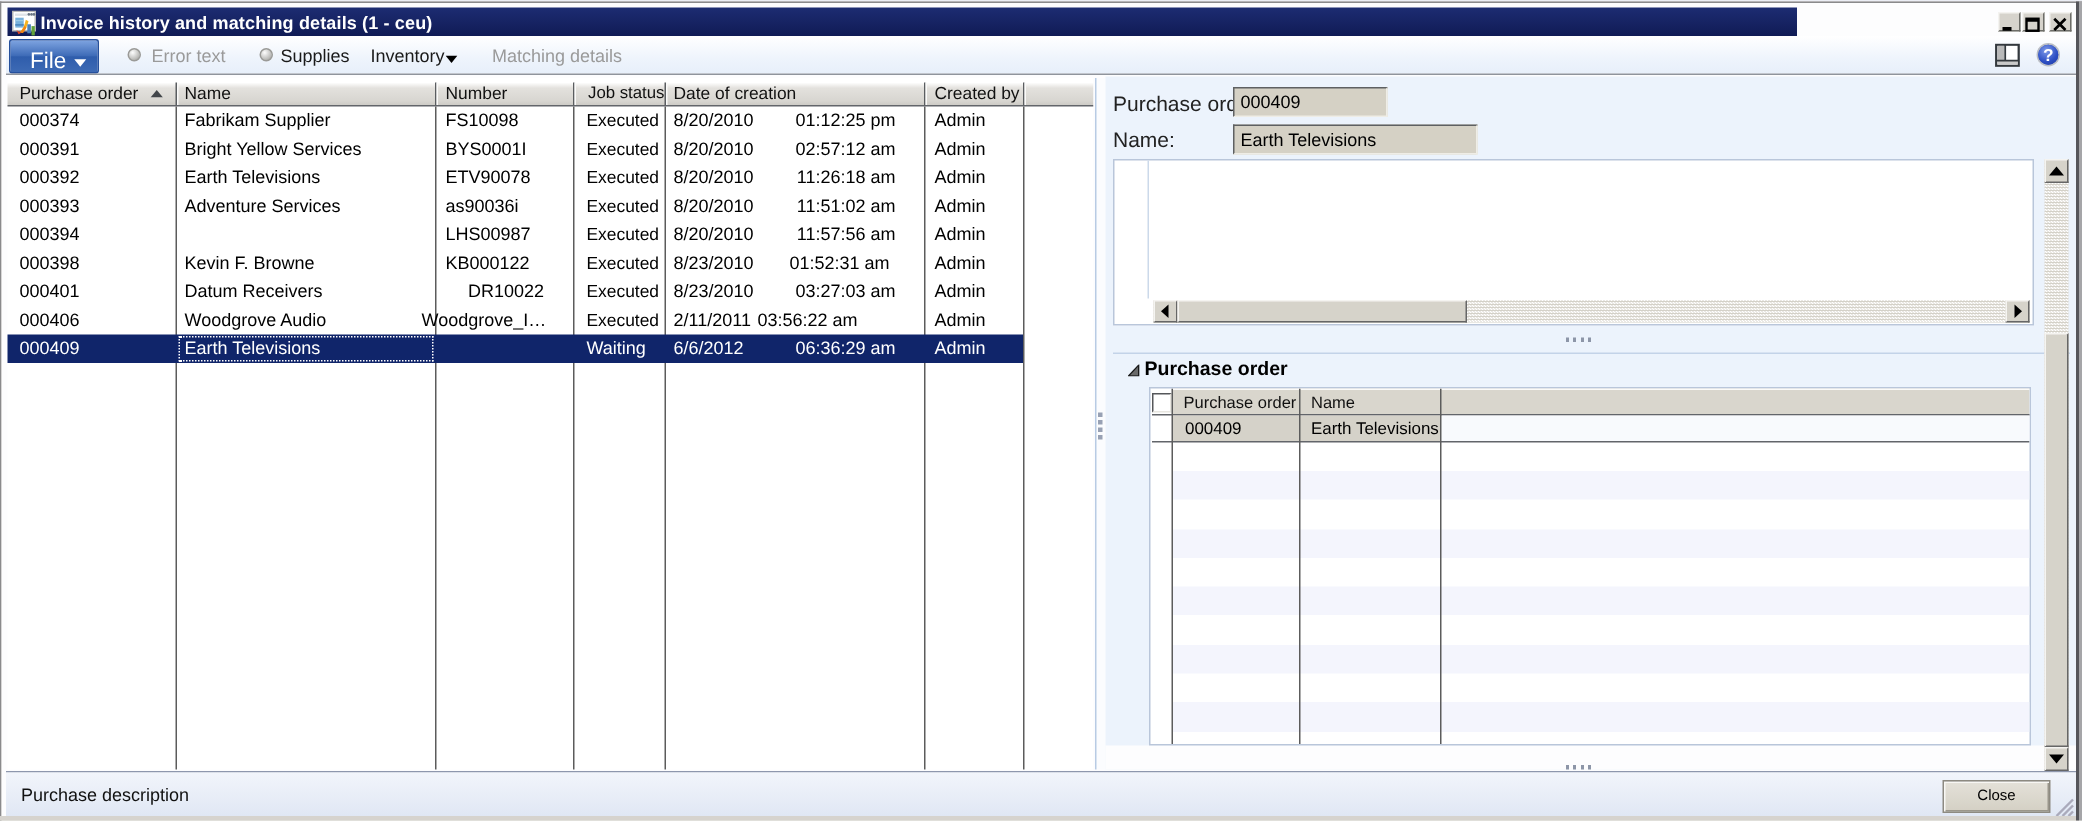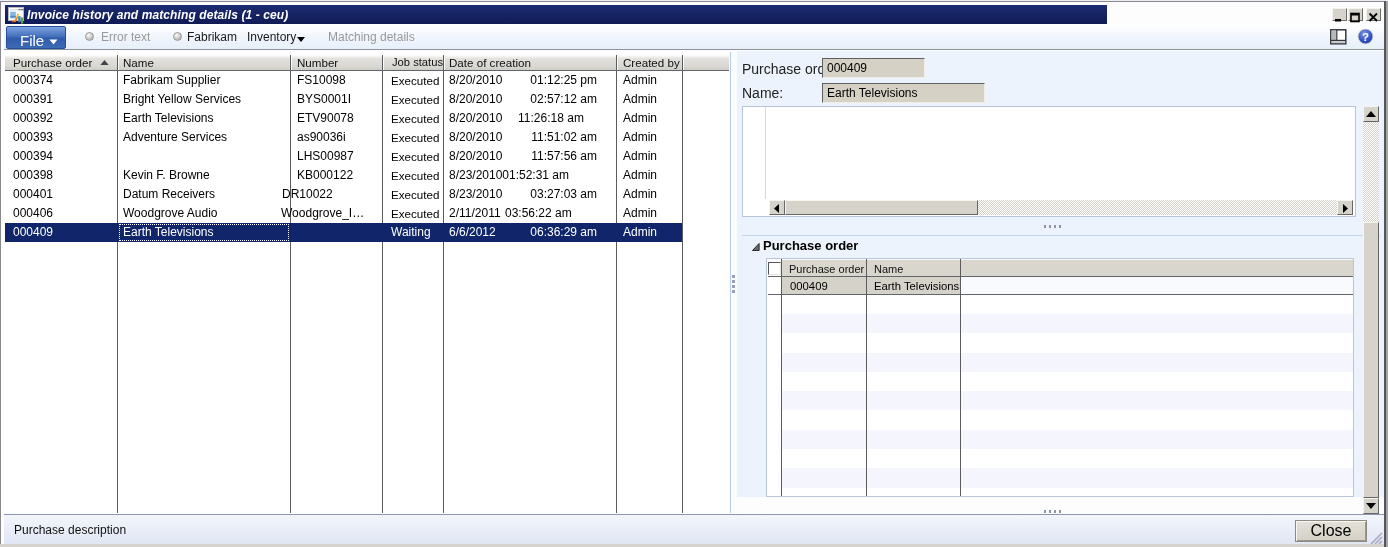--- a/index.html
+++ b/index.html
@@ -6,21 +6,21 @@
 #win{position:absolute;left:0;top:0;width:1388px;height:547px;background:#d8d5d0;}
 .abs{position:absolute;}
 
 #frame-top{left:0;top:0;width:1388px;height:1px;background:#eceef5;}
 #frame-top2{left:0;top:1px;width:1388px;height:1px;background:#8a8a8c;}
 #frame-white{left:1px;top:2px;width:1384px;height:543px;background:#fdfdfe;}
 #frame-right-dark{left:1384px;top:1px;width:2px;height:546px;background:#55555a;}
 #frame-right-gray{left:1386px;top:1px;width:2px;height:546px;background:#a5a5a8;}
 #frame-bottom{left:0;top:544px;width:1386px;height:3px;background:#d6d3ce;}
 
-#titlebar{left:5px;top:5px;width:1102px;height:19px;background:linear-gradient(#1d2c72,#101b55);color:#fff;font-style:italic;}
+#titlebar{left:5px;top:5px;width:1193px;height:19px;background:linear-gradient(#1d2c72,#101b55);color:#fff;}
 #title-text{left:22px;top:3px;font-size:12px;font-weight:bold;white-space:nowrap;letter-spacing:0.1px;}
 .winbtn{top:3px;width:15px;height:13px;background:#d6d3cc;border-top:1px solid #f4f3f0;border-left:1px solid #f4f3f0;border-right:1px solid #6d6d68;border-bottom:1px solid #6d6d68;box-sizing:border-box;}
 #btn-min{left:1327px;}
 #btn-max{left:1343px;}
 #btn-close{left:1361px;}
 
 #toolbar{left:4px;top:24px;width:1380px;height:25px;background:linear-gradient(#ffffff,#eef4fc 60%,#e7effa);}
 #toolbar-border{left:4px;top:49px;width:1380px;height:1px;background:#8f949c;}
 #filebtn{left:2px;top:2px;width:60px;height:23px;border-radius:2px;background:linear-gradient(#7da3e0,#3f6cb8 48%,#2f5dac 52%,#3d6ab4);border:1px solid #26509c;box-sizing:border-box;color:#fff;}
 #filebtn span{position:absolute;left:13px;top:5px;font-size:15px;}
@@ -46,21 +46,21 @@
 .fbox{background:#d5d1c5;border-top:1px solid #5e6062;border-left:1px solid #5e6062;border-right:1px solid #efede6;border-bottom:1px solid #efede6;box-sizing:border-box;font-size:12px;color:#000;}
 #wb1{left:5px;top:55px;width:614px;height:111px;background:#fff;border:1px solid #b9c6da;box-sizing:border-box;}
 #wb1-line{left:22px;top:0;width:1px;height:92px;background:#ccd9ea;}
 .sbtn{background:#d6d3ca;border-top:1px solid #f5f4f1;border-left:1px solid #f5f4f1;border-right:1px solid #666;border-bottom:1px solid #666;box-sizing:border-box;}
 .track{background:repeating-conic-gradient(#ffffff 0% 25%,#d4d1c8 0% 50%) 0 0/2px 2px;}
 #gb{left:29px;top:207px;width:588px;height:239px;background:#fff;border:1px solid #b9c6da;box-sizing:border-box;overflow:hidden;}
 
 #sbar-line{left:4px;top:514px;width:1380px;height:1px;background:#8e97ad;}
 #sbar{left:4px;top:515px;width:1380px;height:29px;background:linear-gradient(#f2f5fb,#e0e7f4);}
 #sbar-text{left:10px;top:8px;font-size:12px;color:#111;}
-#closebtn{left:1291px;top:5px;width:72px;height:22px;background:linear-gradient(#e4e1d9,#d4d0c4);border:1px solid #8d8a81;box-shadow:inset 1px 1px 0 #f8f7f4,inset -1px -1px 0 #9a968b;box-sizing:border-box;font-size:16px;color:#000;text-align:center;line-height:20px;}
+#closebtn{left:1291px;top:5px;width:72px;height:22px;background:linear-gradient(#e4e1d9,#d4d0c4);border:1px solid #8d8a81;box-shadow:inset 1px 1px 0 #f8f7f4,inset -1px -1px 0 #9a968b;box-sizing:border-box;font-size:10px;color:#000;text-align:center;line-height:20px;}
 
 #vsb{left:1363px;top:106px;width:16px;height:408px;}
 </style></head>
 <body>
 <div id="win">
  <div class="abs" id="frame-top"></div>
  <div class="abs" id="frame-top2"></div>
  <div class="abs" style="left:0;top:1px;width:1px;height:546px;background:#8a8a8c;"></div>
  <div class="abs" id="frame-white"></div>
  <div class="abs" id="frame-bottom"></div>
@@ -100,21 +100,21 @@
  <div class="abs" id="toolbar">
    <div class="abs" id="filebtn">
         <span>File</span>
      <svg class="abs" style="left:42px;top:12px" width="9" height="6" viewBox="0 0 9 6">
           <path d="M0.5 0.5 L8.5 0.5 L4.5 5.5 Z" fill="#fff"></path>
         </svg>
    </div>
    <div class="abs radio" style="left:81px"></div>
    <span class="abs menuitem menugray" style="left:97px">Error text</span>
    <div class="abs radio" style="left:169px"></div>
-   <span class="abs menuitem" style="left:183px">Fabrikam</span>
+   <span class="abs menuitem" style="left:183px">Supplies</span>
    <span class="abs menuitem" style="left:243px">Inventory</span>
    <svg class="abs" style="left:293px;top:13px" width="8" height="5" viewBox="0 0 8 5">
         <path d="M0 0 L8 0 L4 5 Z" fill="#000"></path>
       </svg>
    <span class="abs menuitem menugray" style="left:324px">Matching details</span>
    <svg class="abs" style="left:1326px;top:5px" width="17" height="16" viewBox="0 0 17 16">
      <rect x="0.8" y="0.8" width="15" height="14" fill="#fff" stroke="#33383d" stroke-width="1.5"></rect>
      <rect x="1.6" y="1.6" width="4.5" height="9.5" fill="#b9b9b9"></rect>
      <rect x="1.6" y="11.2" width="13.6" height="3" fill="#c9c9c9"></rect>
      <line x1="6.8" y1="1" x2="6.8" y2="11.5" stroke="#33383d" stroke-width="1.2"></line>
@@ -183,21 +183,21 @@
         <div class="cell" style="left: 444px;">8/20/2010</div>
         <div class="cell" style="left: 500px; width: 92px; text-align: right;">02:57:12 am</div>
         <div class="cell" style="left: 618px;">Admin</div>
       </div>
       <div class="abs row" style="top: 57px;">
         <div class="cell" style="left: 8px;">000392</div>
         <div class="cell" style="left: 118px;">Earth Televisions</div>
         <div class="cell" style="left: 292px;">ETV90078</div>
         <div class="cell" style="left: 386px; font-size: 11.6px;">Executed</div>
         <div class="cell" style="left: 444px;">8/20/2010</div>
-        <div class="cell" style="left: 500px; width: 92px; text-align: center;">11:26:18 am</div>
+        <div class="cell" style="left: 500px; width: 92px; text-align: right;">11:26:18 am</div>
         <div class="cell" style="left: 618px;">Admin</div>
       </div>
       <div class="abs row" style="top: 76px;">
         <div class="cell" style="left: 8px;">000393</div>
         <div class="cell" style="left: 118px;">Adventure Services</div>
         <div class="cell" style="left: 292px;">as90036i</div>
         <div class="cell" style="left: 386px; font-size: 11.6px;">Executed</div>
         <div class="cell" style="left: 444px;">8/20/2010</div>
         <div class="cell" style="left: 500px; width: 92px; text-align: right;">11:51:02 am</div>
         <div class="cell" style="left: 618px;">Admin</div>
@@ -209,27 +209,27 @@
         <div class="cell" style="left: 444px;">8/20/2010</div>
         <div class="cell" style="left: 500px; width: 92px; text-align: right;">11:57:56 am</div>
         <div class="cell" style="left: 618px;">Admin</div>
       </div>
       <div class="abs row" style="top: 114px;">
         <div class="cell" style="left: 8px;">000398</div>
         <div class="cell" style="left: 118px;">Kevin F. Browne</div>
         <div class="cell" style="left: 292px;">KB000122</div>
         <div class="cell" style="left: 386px; font-size: 11.6px;">Executed</div>
         <div class="cell" style="left: 444px;">8/23/2010</div>
-        <div class="cell" style="left: 472px; width: 92px; text-align: right;">01:52:31 am</div>
+        <div class="cell" style="left: 496px; width: 92px; text-align: right;">01:52:31 am</div>
         <div class="cell" style="left: 618px;">Admin</div>
       </div>
       <div class="abs row" style="top: 133px;">
         <div class="cell" style="left: 8px;">000401</div>
         <div class="cell" style="left: 118px;">Datum Receivers</div>
-        <div class="cell" style="left: 277px;">DR10022</div>
+        <div class="cell" style="left: 307px;">DR10022</div>
         <div class="cell" style="left: 386px; font-size: 11.6px;">Executed</div>
         <div class="cell" style="left: 444px;">8/23/2010</div>
         <div class="cell" style="left: 500px; width: 92px; text-align: right;">03:27:03 am</div>
         <div class="cell" style="left: 618px;">Admin</div>
       </div>
       <div class="abs row" style="top: 152px;">
         <div class="cell" style="left: 8px;">000406</div>
         <div class="cell" style="left: 118px;">Woodgrove Audio</div>
         <div class="cell" style="left: 276px;">Woodgrove_I…</div>
         <div class="cell" style="left: 386px; font-size: 11.6px;">Executed</div>

